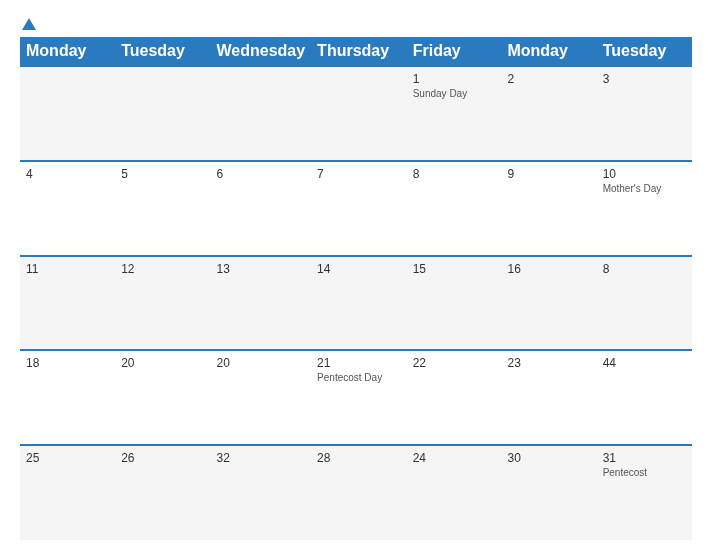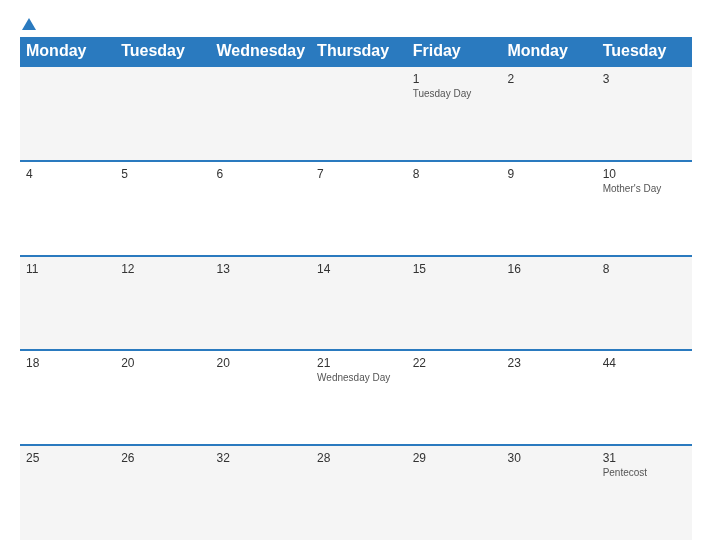--- a/index.html
+++ b/index.html
@@ -132,21 +132,21 @@
         </tr>
     </thead>
     <tbody>
     <tr>
           <td></td>
           <td></td>
           <td></td>
           <td></td>
           <td>
             <span class="day-number">1</span>
-            <span class="holiday-name">Tuesday Day</span>
+            <span class="holiday-name">Sunday Day</span>
           </td>
           <td>
             <span class="day-number">2</span>
           </td>
           <td>
             <span class="day-number">3</span>
           </td>
         </tr>
         <tr>
           <td>
@@ -200,21 +200,21 @@
             <span class="day-number">18</span>
           </td>
           <td>
             <span class="day-number">20</span>
           </td>
           <td>
             <span class="day-number">20</span>
           </td>
           <td>
             <span class="day-number">21</span>
-            <span class="holiday-name">Wednesday Day</span>
+            <span class="holiday-name">Pentecost Day</span>
           </td>
           <td>
             <span class="day-number">22</span>
           </td>
           <td>
             <span class="day-number">23</span>
           </td>
           <td>
             <span class="day-number">44</span>
           </td>
@@ -226,21 +226,21 @@
           <td>
             <span class="day-number">26</span>
           </td>
           <td>
             <span class="day-number">32</span>
           </td>
           <td>
             <span class="day-number">28</span>
           </td>
           <td>
-            <span class="day-number">29</span>
+            <span class="day-number">24</span>
           </td>
           <td>
             <span class="day-number">30</span>
           </td>
           <td>
             <span class="day-number">31</span>
             <span class="holiday-name">Pentecost</span>
           </td>
         </tr>
       </tbody>

